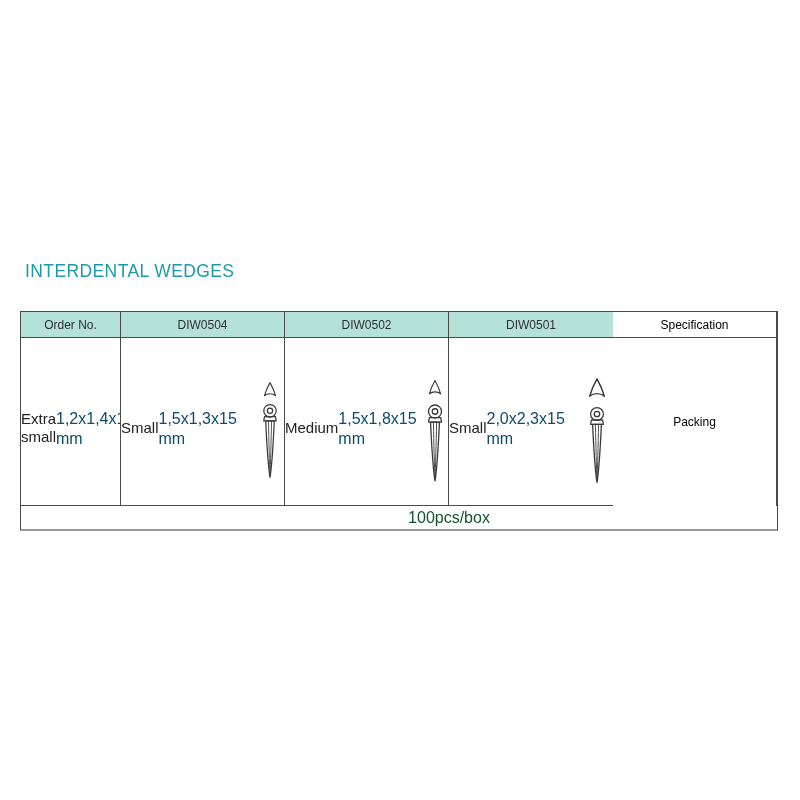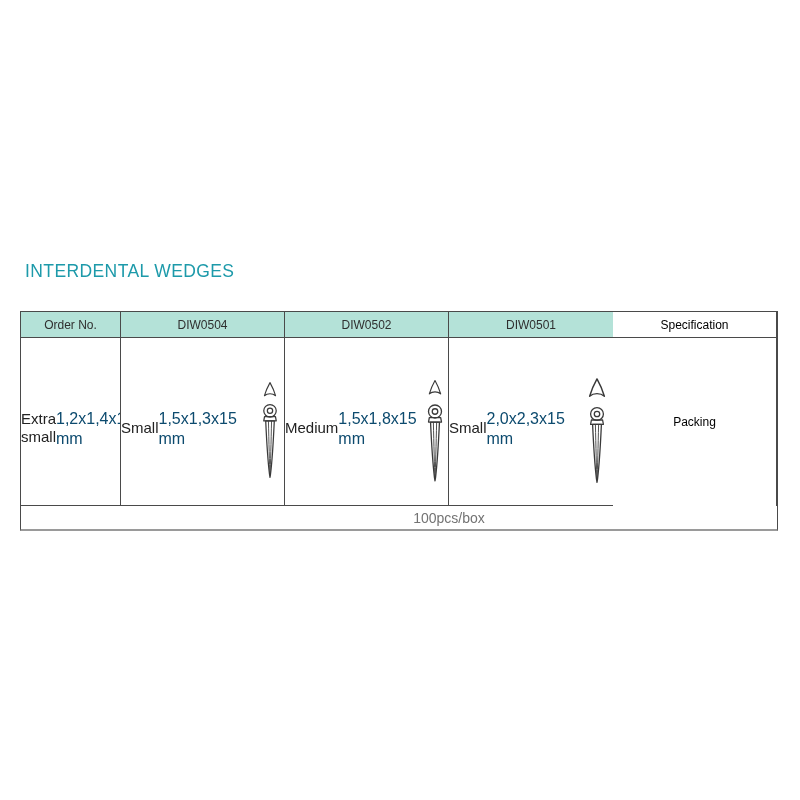--- a/index.html
+++ b/index.html
@@ -89,22 +89,22 @@
   .sz0 .tri { width: 18px; height: 21px; }
   .sz0 .side { width: 25px; height: 80px; }
   .sz1 .tri { width: 22px; height: 17px; }
   .sz1 .side { width: 28px; height: 78px; }
   .sz2 .tri { width: 20px; height: 21px; }
   .sz2 .side { width: 26px; height: 82px; }
   .sz3 .tri { width: 26px; height: 26px; }
   .sz3 .side { width: 32px; height: 80px; }
   .packing-value {
     grid-column: 2 / 6;
-    font-size: 14px;
-    color: #737373;
+    font-size: 16px;
+    color: #14532d;
   }
 </style>
 </head>
 <body>
 
 <div class="page">
 
   <div class="page-title">INTERDENTAL WEDGES</div>
 
   <div class="spec-table">

